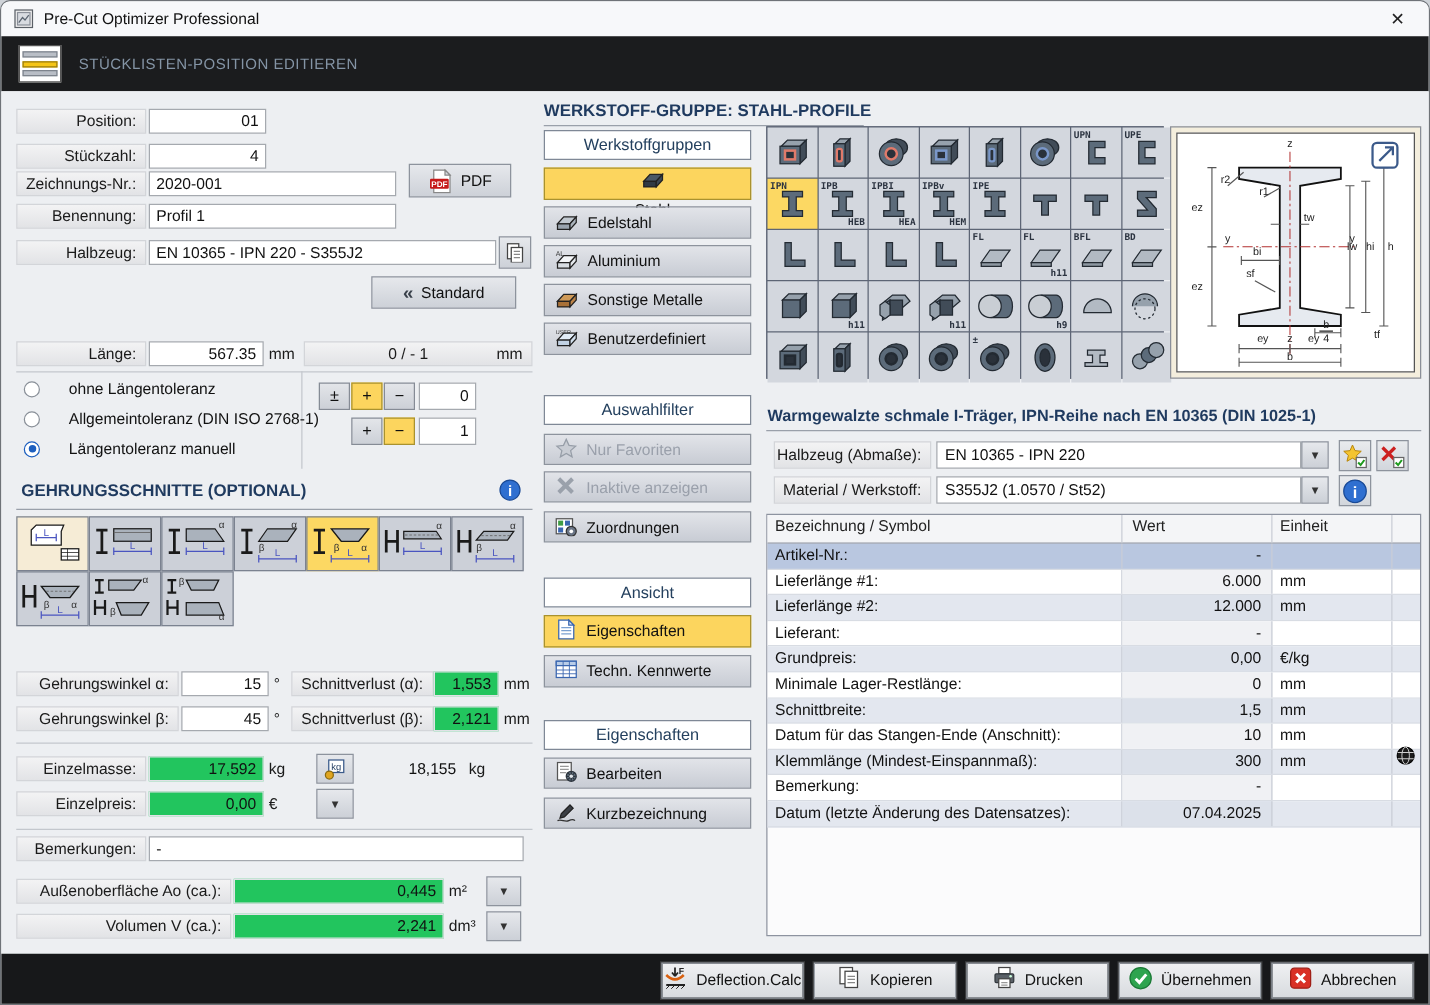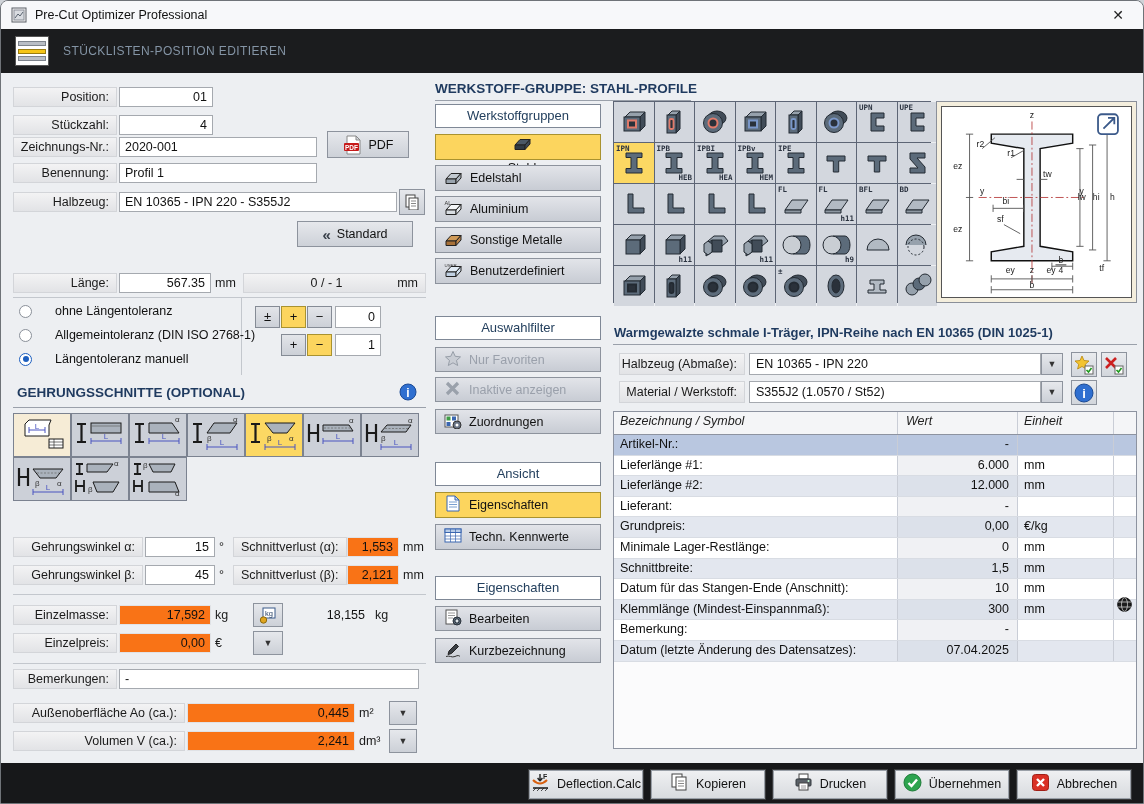--- a/index.html
+++ b/index.html
@@ -14,21 +14,21 @@
   .appheader .htitle{color:#8494a5;font-size:12px;letter-spacing:.4px;margin-left:14px;}
   .hicon{margin-left:14px;width:34px;height:30px;background:#fff;border:1px solid #555;display:flex;flex-direction:column;justify-content:space-evenly;padding:2px;}
   .hicon i{display:block;height:5px;background:#b9bec6;border:1px solid #7e848d;}
   .hicon i.y{background:#f5c518;border-color:#9a7d10;}
   
   .main{position:absolute;left:0;top:72px;width:100%;height:690px;background:#edeff2;}
   .left{position:absolute;left:8px;top:0;width:420px;height:690px;}
   .lbl{position:absolute;height:20px;background:linear-gradient(#f3f3f4,#e2e3e6);border:1px solid #d3d5d9;color:#1a1a1a;font-size:12.5px;line-height:18px;text-align:right;padding-right:7px;}
   .fld{position:absolute;height:20px;background:#fff;border:1px solid #a5a9af;font-size:12.5px;line-height:18px;padding:0 5px;color:#111;}
   .fld.r{text-align:right;}
-  .val{position:absolute;height:20px;background:#f97316;border:1px solid #e0e2e6;font-size:12.5px;line-height:18px;padding:0 5px;text-align:right;color:#111;}
+  .val{position:absolute;height:20px;background:#22c55e;border:1px solid #e0e2e6;font-size:12.5px;line-height:18px;padding:0 5px;text-align:right;color:#111;}
   .unit{position:absolute;font-size:12.5px;color:#1a1a1a;line-height:20px;}
   .btn{position:absolute;background:linear-gradient(#e6e8ec,#cdd1d8);border:1px solid #8d939d;display:flex;align-items:center;justify-content:center;gap:6px;font-size:12.5px;color:#111;cursor:pointer;}
   .sepline{position:absolute;height:1px;background:#c3c7cd;}
   .heading-navy{position:absolute;font-size:13.5px;font-weight:bold;color:#1f3a5f;}
   
   .radio-row{position:absolute;display:flex;align-items:center;gap:23px;font-size:12.5px;color:#111;cursor:pointer;}
   .rdot{width:13px;height:13px;border-radius:50%;border:1px solid #8a9099;background:#fff;position:relative;}
   .rdot.sel{border-color:#1d5fbf;}
   .rdot.sel::after{content:"";position:absolute;left:2.5px;top:2.5px;width:6px;height:6px;border-radius:50%;background:#1d5fbf;}
   .tolbtn{position:absolute;width:25px;height:22px;background:linear-gradient(#e3e5e9,#ccd0d7);border:1px solid #858b95;font-size:13px;text-align:center;line-height:20px;color:#111;cursor:pointer;}
@@ -50,21 +50,21 @@
   .diagwrap{position:absolute;left:935px;top:28px;width:201px;height:202px;background:#f4eedd;border:1px solid #8a8f99;padding:4px;}
   .diag{width:100%;height:100%;background:#fff;border:1px solid #555;}
   .subhead{position:absolute;left:613px;top:252px;font-size:13px;font-weight:bold;color:#1f3a5f;}
   .rrule{position:absolute;left:612px;top:271px;width:524px;height:1px;background:#9aa0aa;}
   .ddfield{position:absolute;height:22px;background:#fff;border:1px solid #a5a9af;font-size:12.5px;line-height:20px;padding:0 6px;color:#111;}
   .ddarrow{position:absolute;width:22px;height:22px;background:linear-gradient(#e6e8ec,#ccd0d7);border:1px solid #8d939d;text-align:center;line-height:20px;font-size:9px;color:#333;cursor:pointer;}
   .sqbtn{position:absolute;width:26px;height:25px;background:linear-gradient(#e9ebee,#d2d6dc);border:1px solid #8d939d;display:flex;align-items:center;justify-content:center;cursor:pointer;}
   
   .tbl{position:absolute;left:612px;top:338px;width:524px;height:338px;background:#fbfbfc;border:1px solid #8d93a0;}
   .trow{display:flex;height:20.6px;font-size:12.5px;color:#111;border-bottom:1px solid #d8dce3;}
-  .trow.hdr{height:23px;background:#f4f5f7;border-bottom:1px solid #8d93a0;font-size:12.5px;color:#222;font-style:italic;}
+  .trow.hdr{height:23px;background:#f4f5f7;border-bottom:1px solid #8d93a0;font-size:12.5px;color:#222;}
   .trow .c1{width:284px;padding:2px 6px;border-right:1px solid #c9cdd6;overflow:hidden;white-space:nowrap;}
   .trow .c2{width:120px;padding:2px 8px;text-align:right;border-right:1px solid #c9cdd6;}
   .trow .c3{width:96px;padding:2px 6px;border-right:1px solid #c9cdd6;}
   .trow .c4{flex:1;}
   .trow.hdr .c2{text-align:left;}
   .trow.w{background:#fff;}
   .trow.g{background:#e3e7ef;}
   .trow.hl{background:#b9c7e0;}
   .trow.w .c2{background:#f0f1f4;}
   .trow.g .c2{background:#dce1ea;}

